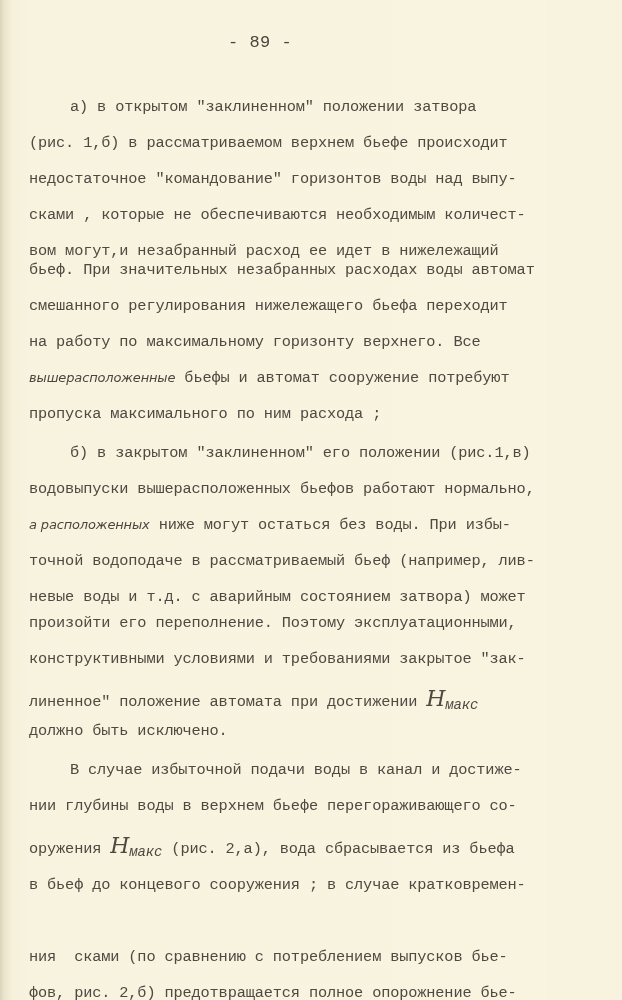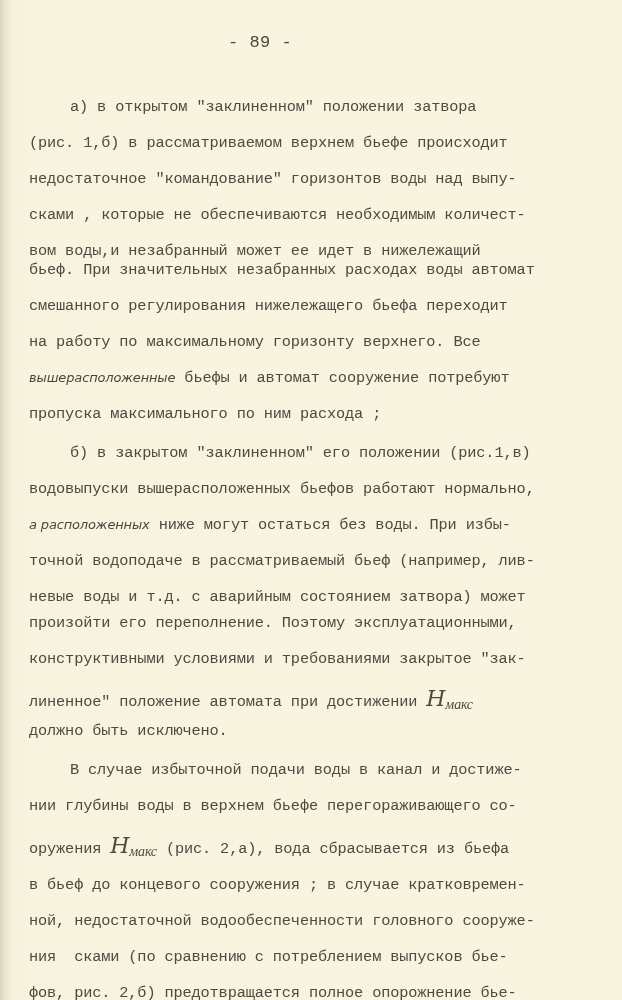--- a/index.html
+++ b/index.html
@@ -39,21 +39,21 @@
       color: #4e4a42;
     }
     .indent { left: 70px; }
     .hand-H {
       font-size: 22px;
       font-family: "DejaVu Serif", serif;
       font-style: italic;
     }
     .hand-sub {
       font-size: 14px;
-      font-family: Liberation Serif, serif;
+      font-family: Liberation Mono, monospace;
       font-style: italic;
       position: relative;
       top: 3px;
     }
     .ink-small {
       font-family: "DejaVu Sans", sans-serif;
       font-size: 13px;
       font-style: italic;
       color: #4a463f;
       text-align: right;
@@ -63,38 +63,37 @@
 <body>
 
 <div class="page">
 
   <div class="page-number">- 89 -</div>
 
   <div class="line indent" style="top:98px">а) в открытом "заклиненном" положении затвора</div>
   <div class="line" style="top:134px">(рис. 1,б) в рассматриваемом верхнем бьефе происходит</div>
   <div class="line" style="top:170px">недостаточное "командование" горизонтов воды над выпу-</div>
   <div class="line" style="top:206px">сками , которые не обеспечиваются необходимым количест-</div>
-  <div class="line" style="top:242px">вом воды,и незабранный может ее идет в нижележащий</div>
+  <div class="line" style="top:242px">вом могут,и незабранный расход ее идет в нижележащий</div>
   <div class="line" style="top:260px; top:261px">бьеф. При значительных незабранных расходах воды автомат</div>
   <div class="line" style="top:297px">смешанного регулирования нижележащего бьефа переходит</div>
   <div class="line" style="top:333px">на работу по максимальному горизонту верхнего. Все</div>
   <div class="line" style="top:369px"><span class="ink-small">вышерасположенные</span><span> бьефы и автомат сооружение потребуют</span></div>
   <div class="line" style="top:405px">пропуска максимального по ним расхода ;</div>
 
   <div class="line indent" style="top:444px">б) в закрытом "заклиненном" его положении (рис.1,в)</div>
   <div class="line" style="top:480px">водовыпуски вышерасположенных бьефов работают нормально,</div>
   <div class="line" style="top:516px"><span class="ink-small">а расположенных</span><span> ниже могут остаться без воды. При избы-</span></div>
   <div class="line" style="top:588px">невые воды и т.д. с аварийным состоянием затвора) может</div>
   <div class="line" style="top:552px">точной водоподаче в рассматриваемый бьеф (например, лив-</div>
   <div class="line" style="top:614px">произойти его переполнение. Поэтому эксплуатационными,</div>
   <div class="line" style="top:650px">конструктивными условиями и требованиями закрытое "зак-</div>
   <div class="line" style="top:686px"><span>линенное" положение автомата при достижении </span><span class="hand-H">H</span><span class="hand-sub">макс</span></div>
   <div class="line" style="top:722px">должно быть исключено.</div>
 
   <div class="line indent" style="top:761px">В случае избыточной подачи воды в канал и достиже-</div>
   <div class="line" style="top:797px">нии глубины воды в верхнем бьефе перегораживающего со-</div>
   <div class="line" style="top:833px"><span>оружения </span><span class="hand-H">H</span><span class="hand-sub">макс</span><span> (рис. 2,а), вода сбрасывается из бьефа</span></div>
   <div class="line" style="top:876px">в бьеф до концевого сооружения ; в случае кратковремен-</div>
-  <div class="line" style="top:912px">ной, недостаточной водообеспеченности головного сооруже-</div>
   <div class="line" style="top:948px">ния  сками (по сравнению с потреблением выпусков бье-</div>
   <div class="line" style="top:984px">фов, рис. 2,б) предотвращается полное опорожнение бье-</div>
 
 </div>
 
 </body></html>

